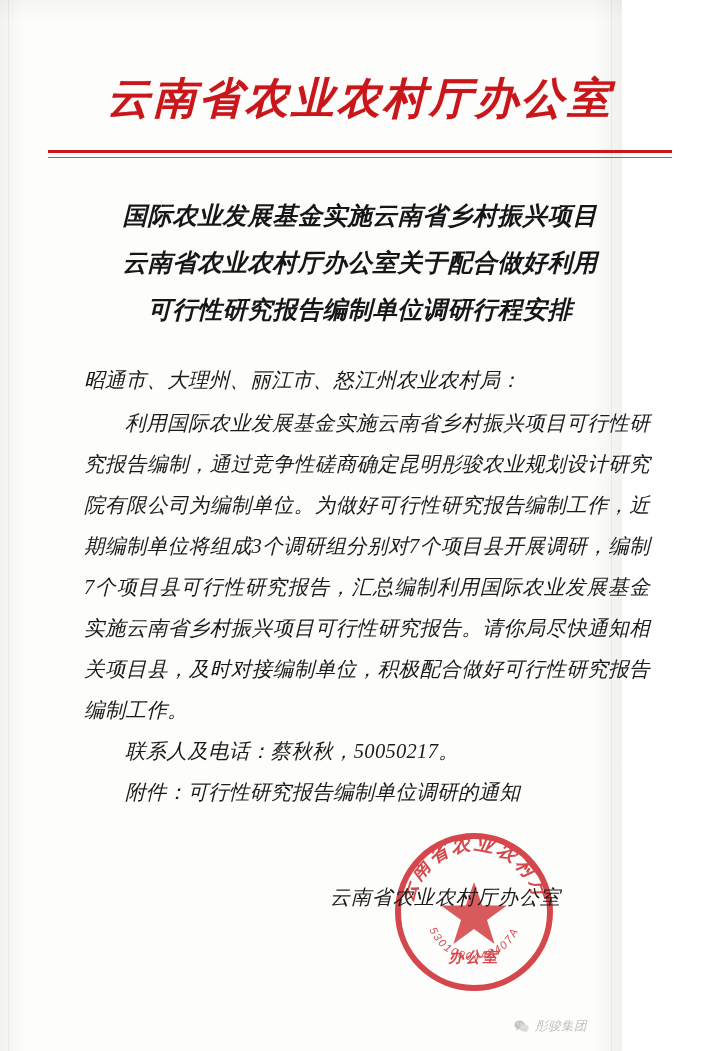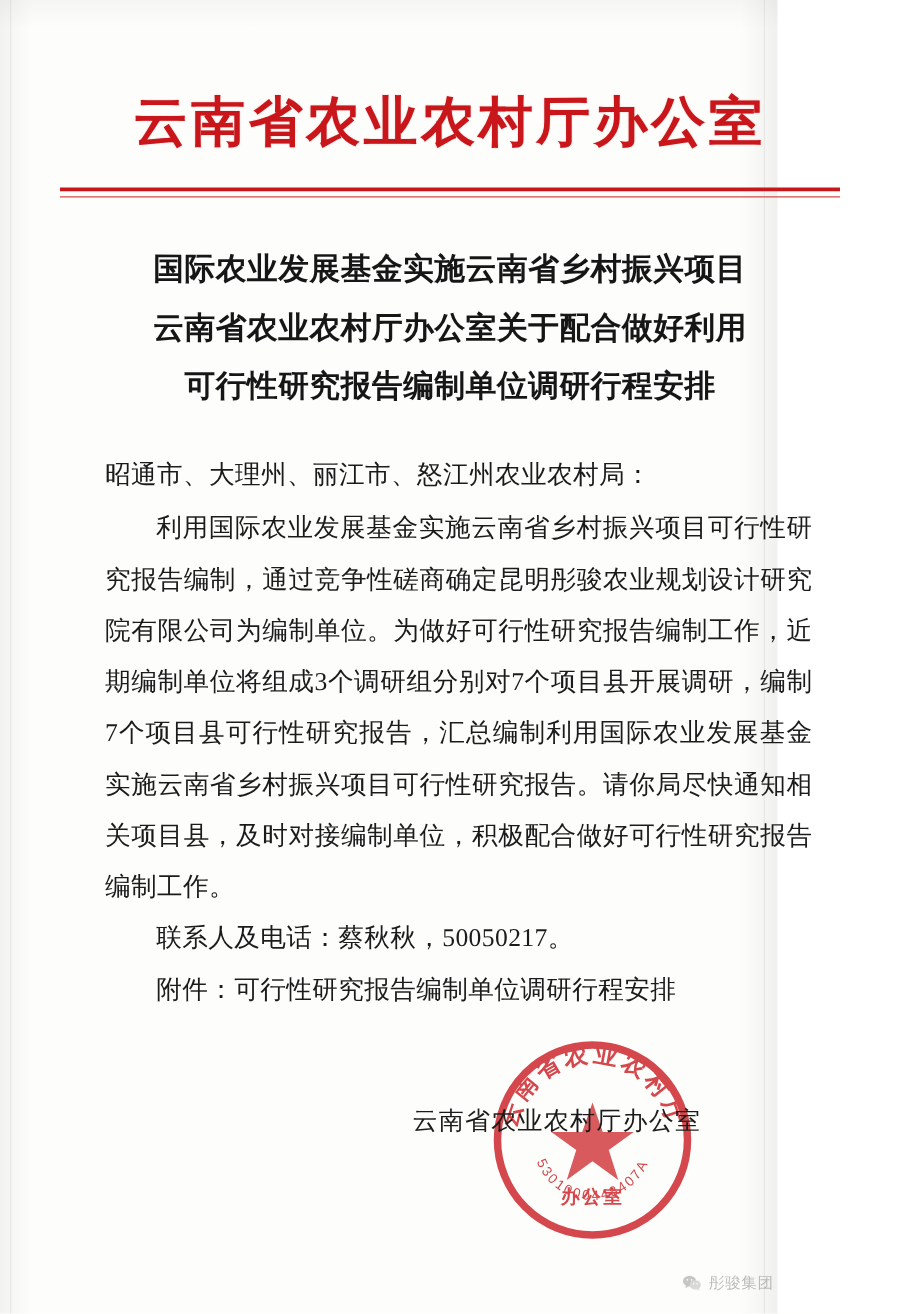--- a/index.html
+++ b/index.html
@@ -13,20 +13,21 @@
     font-family: "Liberation Serif", "DejaVu Serif", serif;
     overflow: hidden;
     position: relative;
   }
   .page {
     position: relative;
     width: 622px;
     height: 1051px;
     background: #fdfdfb;
     box-sizing: border-box;
+    font-style: italic;
   }
 
   
   .paper-shade {
     position: absolute;
     inset: 0;
     background:
       linear-gradient(90deg, rgba(0,0,0,0.045) 0px, rgba(0,0,0,0.0) 26px),
       linear-gradient(270deg, rgba(0,0,0,0.05) 0px, rgba(0,0,0,0.0) 30px),
       linear-gradient(180deg, rgba(0,0,0,0.03) 0px, rgba(0,0,0,0.0) 22px);
@@ -139,21 +140,21 @@
     width: 184px;
     height: 184px;
     pointer-events: none;
     opacity: 0.82;
   }
   .seal svg { display: block; }
 
   
   .watermark {
     position: absolute;
-    right: 3px;
+    right: 35px;
     bottom: 16px;
     display: flex;
     align-items: center;
     gap: 6px;
     opacity: 0.55;
   }
   .wm-icon {
     width: 15px;
     height: 13px;
     display: block;
@@ -194,21 +195,21 @@
   <div class="doc-title">
     <span class="line">国际农业发展基金实施云南省乡村振兴项目</span>
     <span class="line">云南省农业农村厅办公室关于配合做好利用</span>
     <span class="line">可行性研究报告编制单位调研行程安排</span>
   </div>
 
   <div class="body-block">
     <p class="addressee">昭通市、大理州、丽江市、怒江州农业农村局：</p>
     <p class="para">利用国际农业发展基金实施云南省乡村振兴项目可行性研究报告编制，通过竞争性磋商确定昆明彤骏农业规划设计研究院有限公司为编制单位。为做好可行性研究报告编制工作，近期编制单位将组成3个调研组分别对7个项目县开展调研，编制7个项目县可行性研究报告，汇总编制利用国际农业发展基金实施云南省乡村振兴项目可行性研究报告。请你局尽快通知相关项目县，及时对接编制单位，积极配合做好可行性研究报告编制工作。</p>
     <p class="para contact">联系人及电话：蔡秋秋，50050217。</p>
-    <p class="para attachment">附件：可行性研究报告编制单位调研行程安排</p>
+    <p class="para attachment">附件：可行性研究报告编制单位调研的通知</p>
   </div>
 
   <div class="seal">
     <svg width="184" height="184" viewBox="0 0 184 184" xmlns="http://www.w3.org/2000/svg">
       <defs>
         <path id="sealTopArc" d="M 30 92 A 62 62 0 0 1 154 92"></path>
         <path id="sealBotArc" d="M 44 92 A 48 48 0 0 0 140 92"></path>
       </defs>
       <circle cx="92" cy="92" r="76" fill="none" stroke="#cc2026" stroke-width="6"></circle>
 

